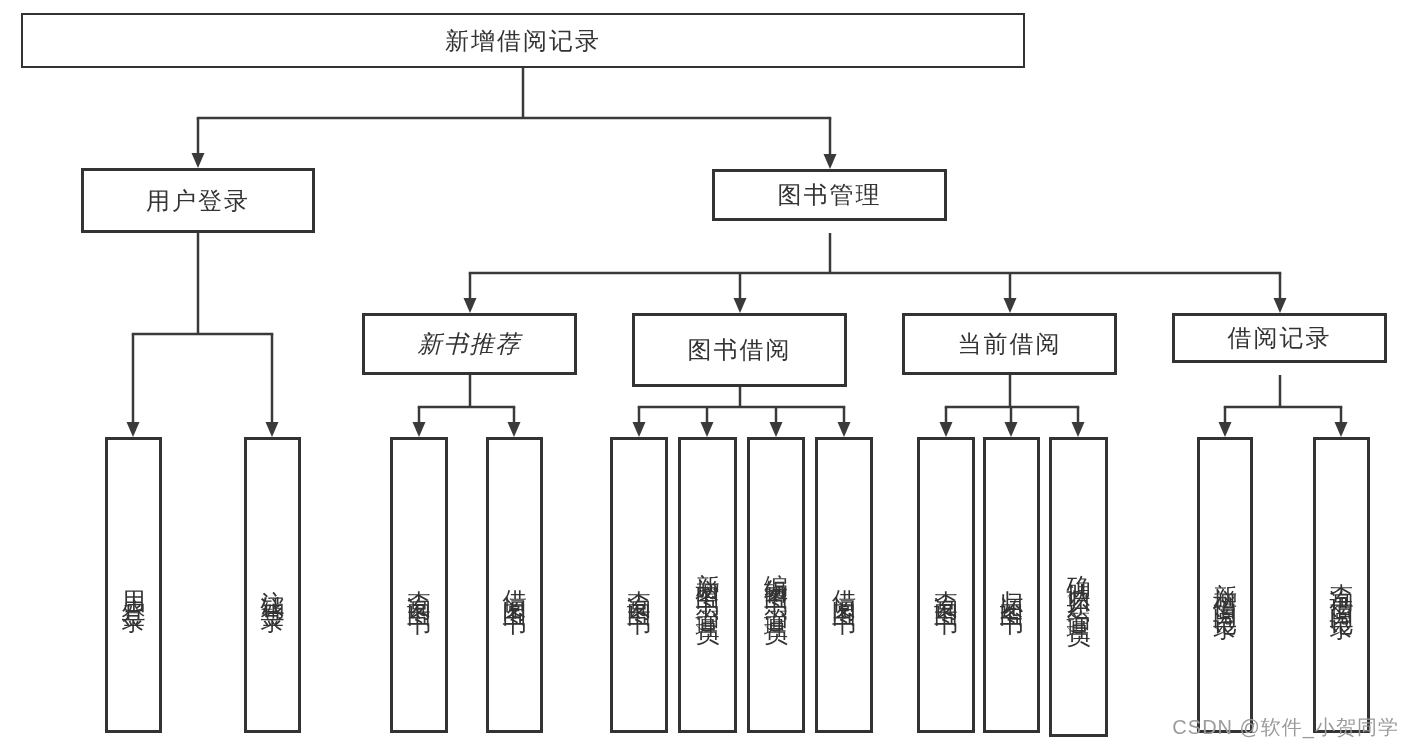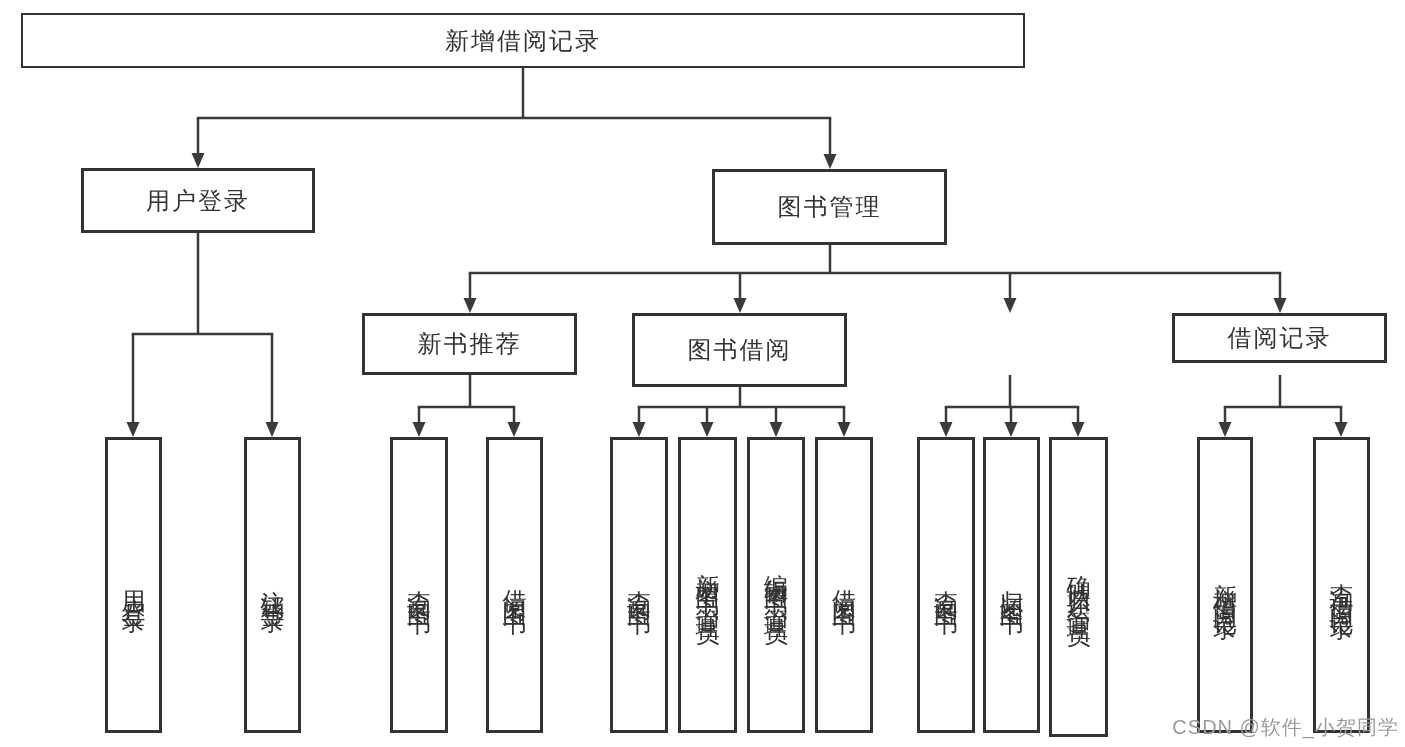--- a/index.html
+++ b/index.html
@@ -138,30 +138,33 @@
     </g>
   </svg>
 
   <div class="node root" style="left:21px;top:13px;width:1004px;height:55px;">
     <span>新增借阅记录</span>
   </div>
 
   <div class="node" style="left:81px;top:168px;width:234px;height:65px;">
     <span>用户登录</span>
   </div>
-  <div class="node" style="left:712px;top:169px;width:235px;height:76px;">
+  <div class="node" style="left:712px;top:169px;width:235px;height:52px;">
     <span>图书管理</span>
   </div>
 
-  <div class="node" style="left:362px;top:313px;width:215px;height:62px;">
+  <div class="node" style="left:362px;top:313px;width:215px;height:62px;font-style:italic;">
     <span>新书推荐</span>
   </div>
   <div class="node" style="left:632px;top:313px;width:215px;height:74px;">
     <span>图书借阅</span>
   </div>
+  <div class="node" style="left:902px;top:313px;width:215px;height:62px;">
+    <span>当前借阅</span>
+  </div>
   <div class="node" style="left:1172px;top:313px;width:215px;height:50px;">
     <span>借阅记录</span>
   </div>
 
   <div class="vnode" style="left:105px;top:437px;width:57px;height:296px;">
     <span class="vlabel">用户登录</span>
   </div>
   <div class="vnode" style="left:244px;top:437px;width:57px;height:296px;">
     <span class="vlabel">注销登录</span>
   </div>

